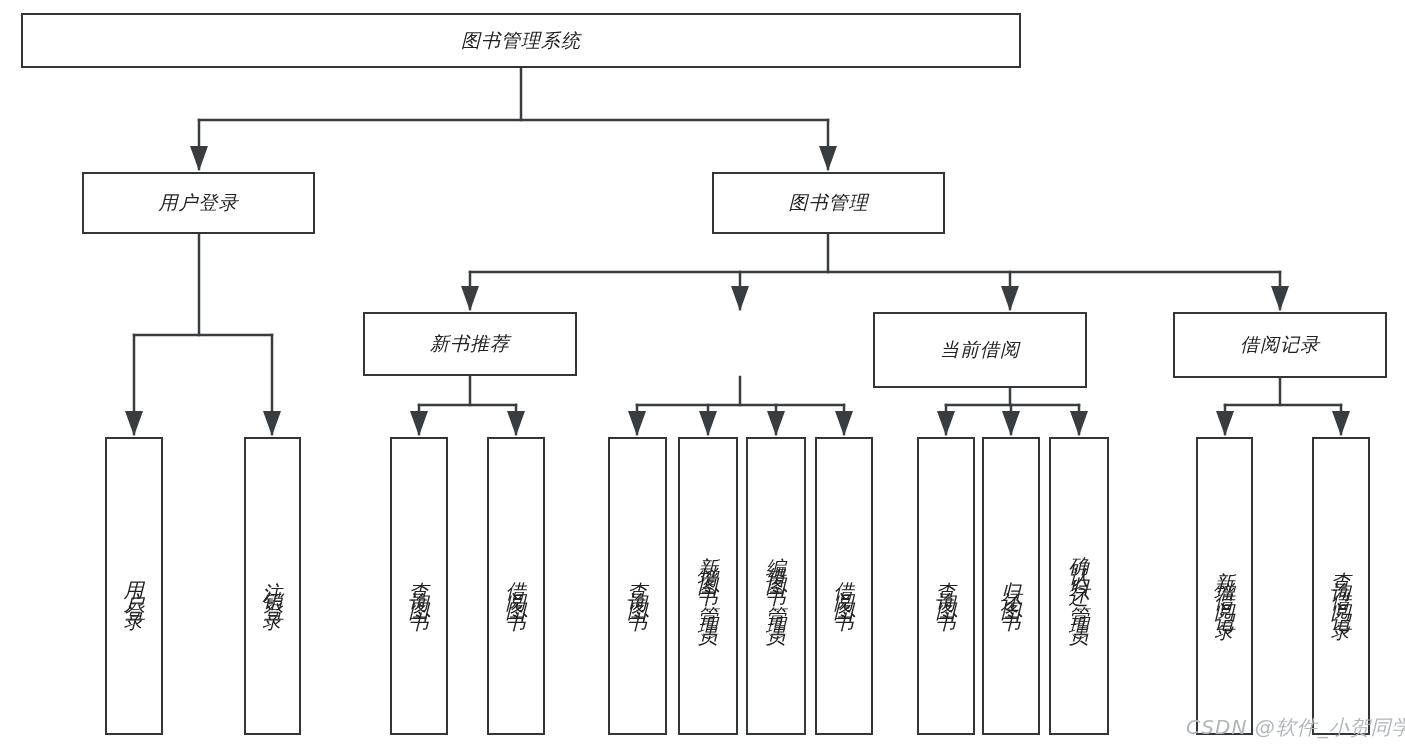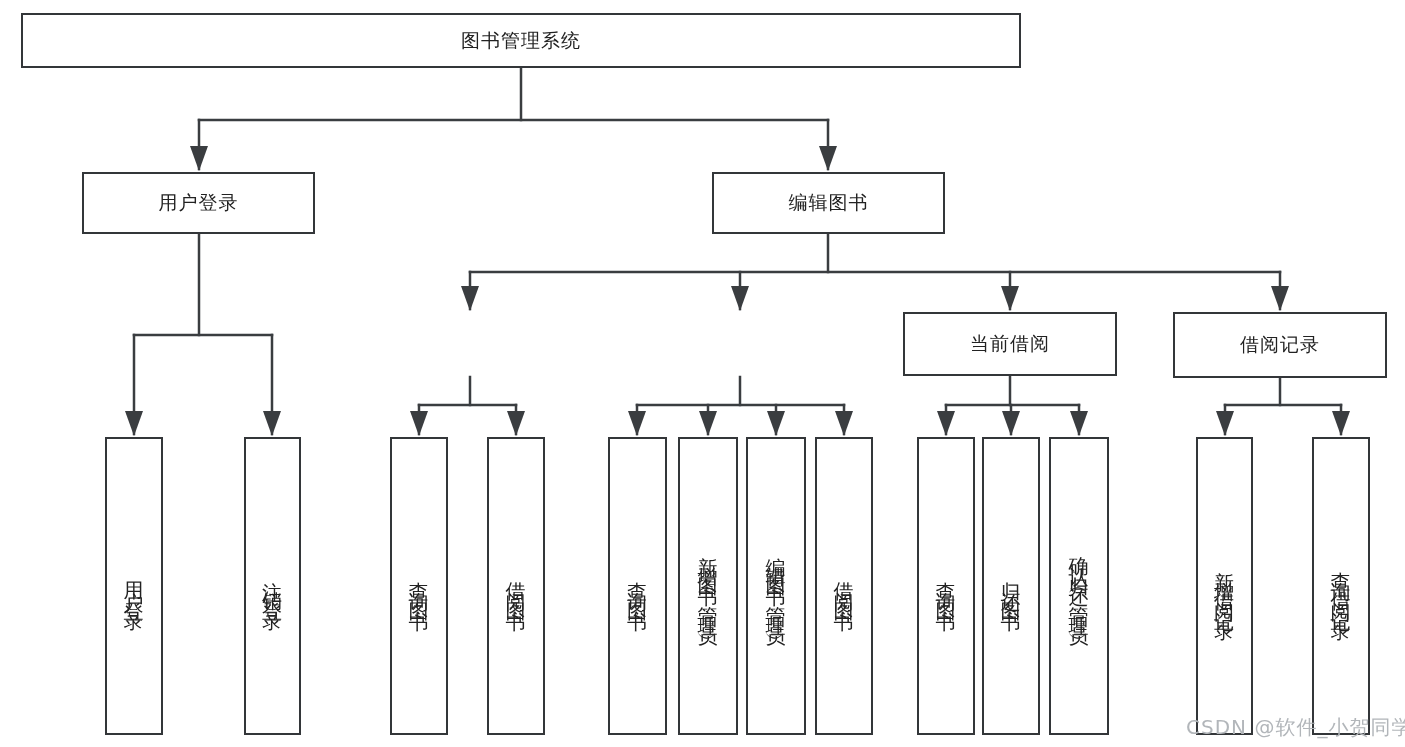--- a/index.html
+++ b/index.html
@@ -10,20 +10,21 @@
     --watermark:#b2b6ba;
     --background:#ffffff;
   }
   html,body{margin:0;padding:0;background:var(--background);}
   .stage{
     position:relative;
     width:1405px;height:747px;
     background:var(--background);
     font-family:"DejaVu Sans","Liberation Sans",sans-serif;
     overflow:hidden;
+    font-style:italic;
   }
   .wires{position:absolute;left:0;top:0;pointer-events:none;}
   .wires path{stroke:var(--line);stroke-width:2.5;fill:none;stroke-linecap:square;}
   .wires marker path{fill:var(--line);stroke:none;}
   .node{
     position:absolute;
     box-sizing:border-box;
     border:2.5px solid var(--border);
     background:var(--background);
     display:flex;align-items:center;justify-content:center;
@@ -108,24 +109,27 @@
   </svg>
 
   <div class="node root" style="left:21px;top:13px;width:1000px;height:55px">
     <span class="lbl">图书管理系统</span>
   </div>
 
   <div class="node" style="left:82px;top:172px;width:233px;height:62px">
     <span class="lbl">用户登录</span>
   </div>
   <div class="node" style="left:712px;top:172px;width:233px;height:62px">
-    <span class="lbl">编辑图书</span>
+    <span class="lbl">图书管理</span>
   </div>
 
-  <div class="node" style="left:903px;top:312px;width:214px;height:64px">
+  <div class="node" style="left:363px;top:312px;width:214px;height:64px">
+    <span class="lbl">新书推荐</span>
+  </div>
+  <div class="node" style="left:873px;top:312px;width:214px;height:76px">
     <span class="lbl">当前借阅</span>
   </div>
   <div class="node" style="left:1173px;top:312px;width:214px;height:66px">
     <span class="lbl">借阅记录</span>
   </div>
 
   <div class="node leaf" style="left:105px;top:437px;width:58px;height:298px">
     <span class="vlbl">用户登录</span>
   </div>
   <div class="node leaf" style="left:244px;top:437px;width:57px;height:298px">

